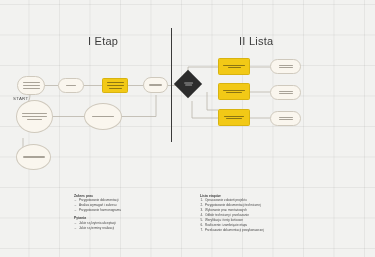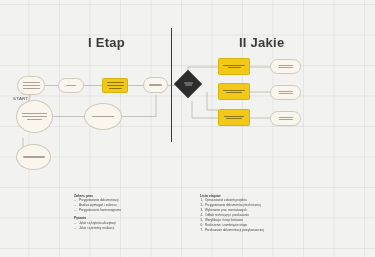--- a/index.html
+++ b/index.html
@@ -15,21 +15,21 @@
     background-image:
       linear-gradient(to right, rgba(0,0,0,0.055) 1px, transparent 1px),
       linear-gradient(to bottom, rgba(0,0,0,0.055) 1px, transparent 1px);
     background-size:30.5px 30.5px;
     background-position:-2px 4px;
   }
   .layer{position:absolute;inset:0;}
   svg.wires{position:absolute;left:0;top:0;width:375px;height:257px;overflow:visible;}
 
   .etap-title{
-    position:absolute;color:#3c3c3c;font-size:13px;font-weight:700;
+    position:absolute;color:#3c3c3c;font-size:11px;font-weight:400;
     letter-spacing:.25px;white-space:nowrap;padding-left:17px;
   }
   #etap1{left:71px;top:35px;}
   #etap2{left:222px;top:35px;}
 
   .divider{
     position:absolute;left:170.5px;top:28px;width:1.6px;height:114px;
     background:#3a3a3a;
   }
 
@@ -102,21 +102,21 @@
       <path d="M207,92 V110 H218"></path>
       <path d="M192,101 V118 H218"></path>
 
       <path d="M250,67 H270"></path>
       <path d="M250,92 H270"></path>
       <path d="M250,118 H270"></path>
     </g>
   </svg>
 
   <div class="etap-title" id="etap1">I Etap</div>
-  <div class="etap-title" id="etap2">II Jakie</div>
+  <div class="etap-title" id="etap2">II Lista</div>
 
   <div class="divider"></div>
 
   <div class="node stadium" style="left:17px;top:76px;width:28px;height:19px;">
     <div class="bar" style="width:17px"></div>
     <div class="bar" style="width:17px"></div>
     <div class="bar" style="width:17px"></div>
   </div>
   <div class="start-label">START</div>
 

